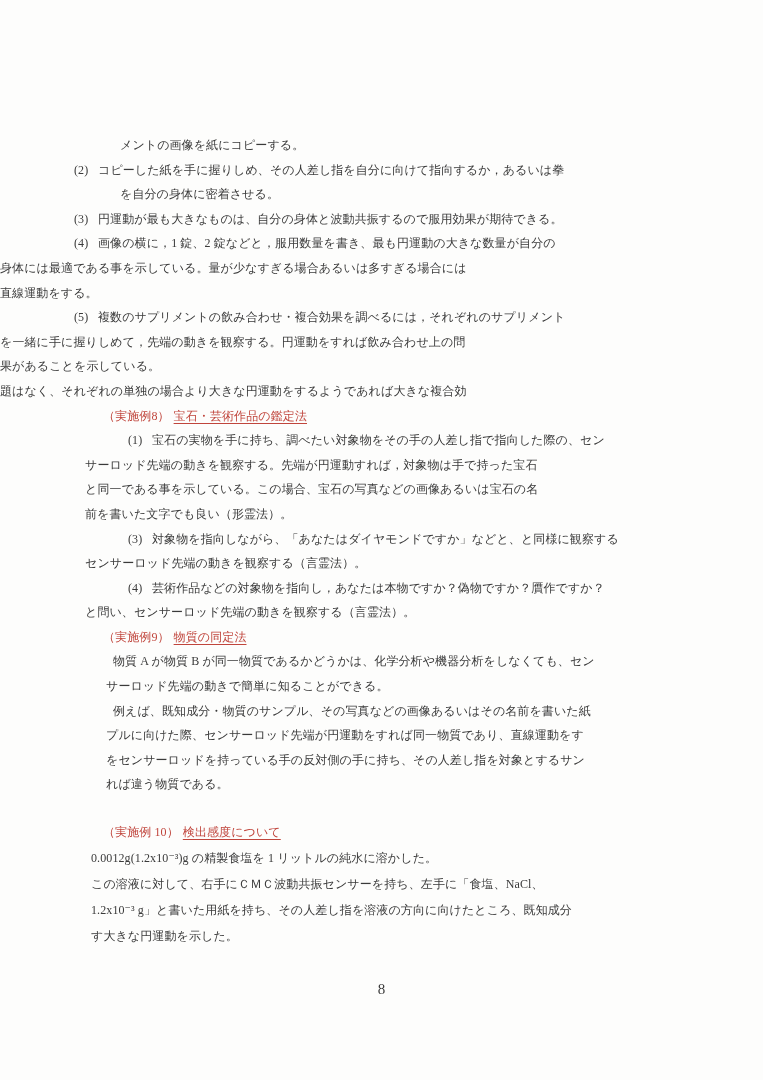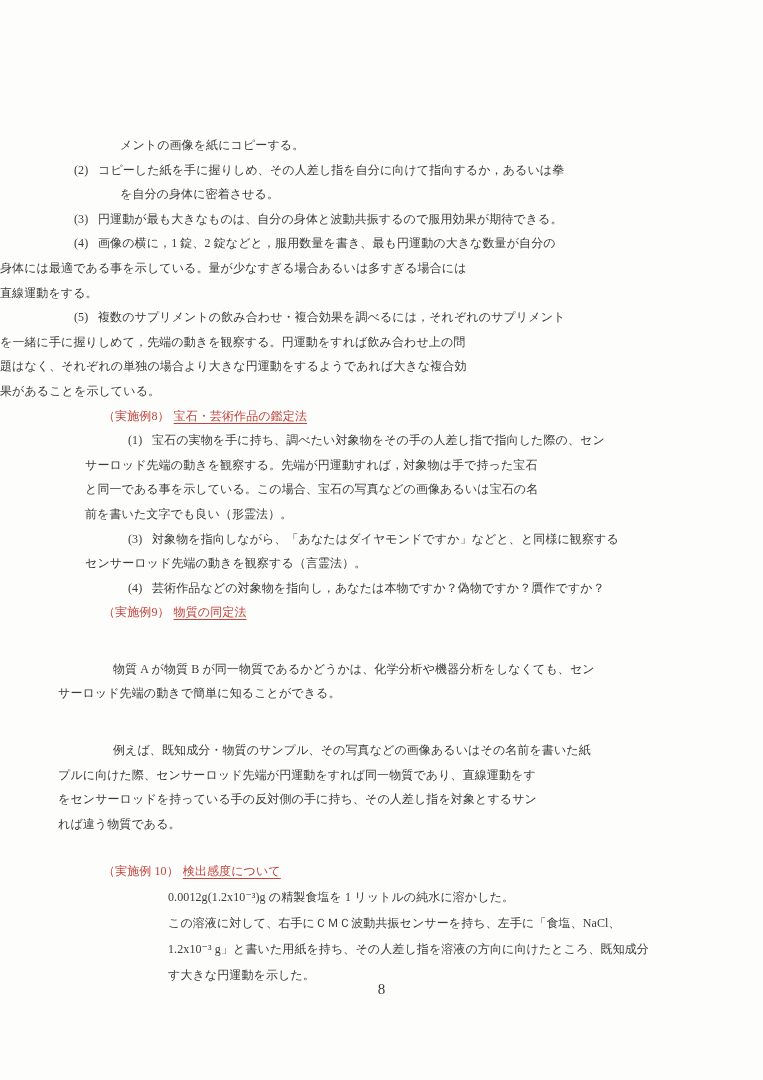--- a/index.html
+++ b/index.html
@@ -18,23 +18,23 @@
   }
   .line.lg{height:26px;line-height:26px;}
   
   .cont1a{padding-left:120px;}
   .cont1b{}
   .item1{padding-left:74px;}
   .item1 .num{display:inline-block;width:24px;}
   .item2{padding-left:128px;}
   .item2 .num{display:inline-block;width:24px;}
   .cont2{padding-left:85px;}
-  .body{padding-left:113px;margin-top:32px;}
-  .bodyc{padding-left:58px;}
-  .body2{padding-left:120px;height:26px;line-height:26px;margin-left:48px;}
+  .body{padding-left:113px;}
+  .bodyc{padding-left:106px;}
+  .body2{padding-left:91px;height:26px;line-height:26px;}
   .heading{padding-left:103px;}
   .heading span{color:var(--accent,#c0453c);}
   .heading .htitle{
     margin-left:4px;
     text-decoration:underline;
     text-underline-offset:3px;
     text-decoration-thickness:1px;
     font-family:Liberation Serif, serif;
   }
   .page-number{
@@ -49,30 +49,31 @@
   <div class="content">
       <div class="line cont1a"><span>メントの画像を紙にコピーする。</span></div>
       <div class="line item1"><span class="num">(2)</span><span>コピーした紙を手に握りしめ、その人差し指を自分に向けて指向するか，あるいは拳</span></div>
       <div class="line cont1a"><span>を自分の身体に密着させる。</span></div>
       <div class="line item1"><span class="num">(3)</span><span>円運動が最も大きなものは、自分の身体と波動共振するので服用効果が期待できる。</span></div>
       <div class="line item1"><span class="num">(4)</span><span>画像の横に，1 錠、2 錠などと，服用数量を書き、最も円運動の大きな数量が自分の</span></div>
       <div class="line cont1b"><span>身体には最適である事を示している。量が少なすぎる場合あるいは多すぎる場合には</span></div>
       <div class="line cont1b"><span>直線運動をする。</span></div>
       <div class="line item1"><span class="num">(5)</span><span>複数のサプリメントの飲み合わせ・複合効果を調べるには，それぞれのサプリメント</span></div>
       <div class="line cont1b"><span>を一緒に手に握りしめて，先端の動きを観察する。円運動をすれば飲み合わせ上の問</span></div>
+      <div class="line cont1b"><span>果があることを示している。</span></div>
       <div class="line cont1b"><span>題はなく、それぞれの単独の場合より大きな円運動をするようであれば大きな複合効</span></div>
-      <div class="line cont1b"><span>果があることを示している。</span></div>
       <div class="line heading"><span>（実施例8）</span><span class="htitle">宝石・芸術作品の鑑定法</span></div>
       <div class="line item2"><span class="num">(1)</span><span>宝石の実物を手に持ち、調べたい対象物をその手の人差し指で指向した際の、セン</span></div>
       <div class="line cont2"><span>サーロッド先端の動きを観察する。先端が円運動すれば，対象物は手で持った宝石</span></div>
       <div class="line cont2"><span>と同一である事を示している。この場合、宝石の写真などの画像あるいは宝石の名</span></div>
       <div class="line cont2"><span>前を書いた文字でも良い（形霊法）。</span></div>
       <div class="line item2"><span class="num">(3)</span><span>対象物を指向しながら、「あなたはダイヤモンドですか」などと、と同様に観察する</span></div>
       <div class="line cont2"><span>センサーロッド先端の動きを観察する（言霊法）。</span></div>
       <div class="line item2"><span class="num">(4)</span><span>芸術作品などの対象物を指向し，あなたは本物ですか？偽物ですか？贋作ですか？</span></div>
+      <div class="line cont2"><span>と問い、センサーロッド先端の動きを観察する（言霊法）。</span></div>
       <div class="line heading"><span>（実施例9）</span><span class="htitle">物質の同定法</span></div>
       <div class="line body"><span>物質 A が物質 B が同一物質であるかどうかは、化学分析や機器分析をしなくても、セン</span></div>
       <div class="line bodyc"><span>サーロッド先端の動きで簡単に知ることができる。</span></div>
       <div class="line body"><span>例えば、既知成分・物質のサンプル、その写真などの画像あるいはその名前を書いた紙</span></div>
       <div class="line bodyc"><span>プルに向けた際、センサーロッド先端が円運動をすれば同一物質であり、直線運動をす</span></div>
       <div class="line bodyc"><span>をセンサーロッドを持っている手の反対側の手に持ち、その人差し指を対象とするサン</span></div>
       <div class="line bodyc"><span>れば違う物質である。</span></div>
       <div style="height: 22px;"></div>
       <div class="line heading lg"><span>（実施例 10）</span><span class="htitle">検出感度について</span></div>
       <div class="line body2"><span>0.0012g(1.2x10⁻³)g の精製食塩を 1 リットルの純水に溶かした。</span></div>

